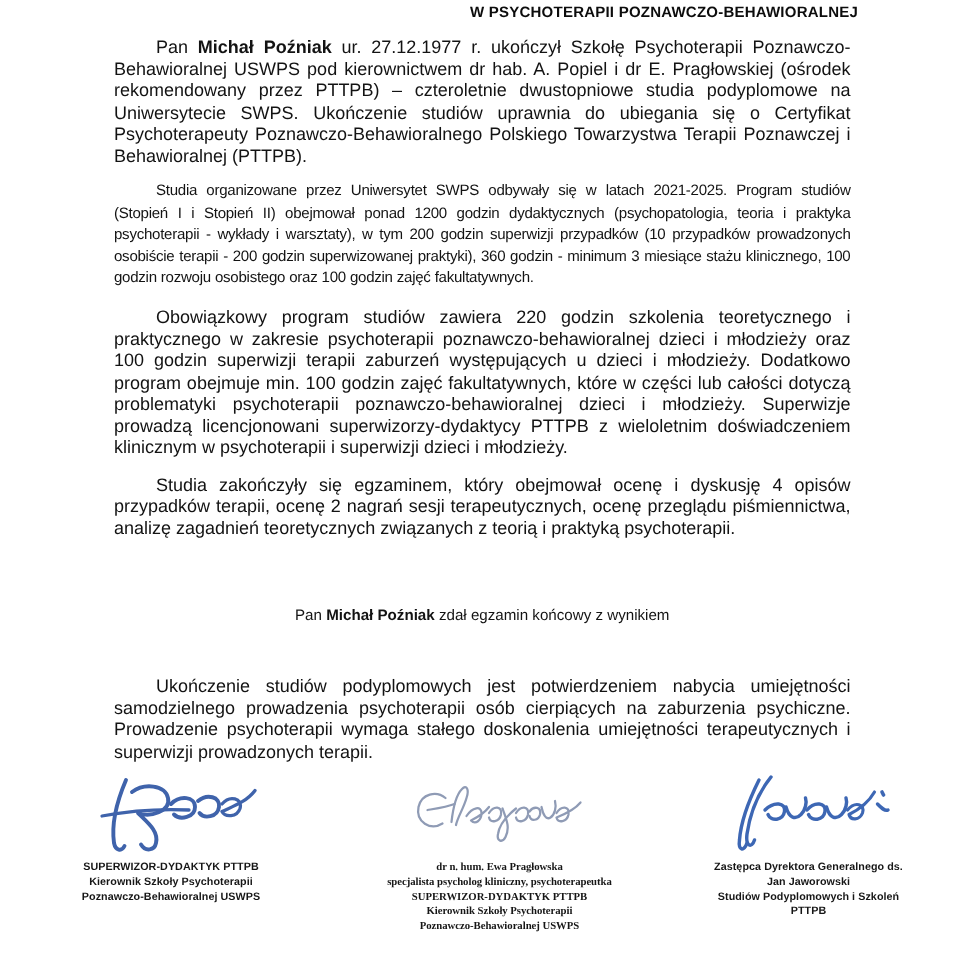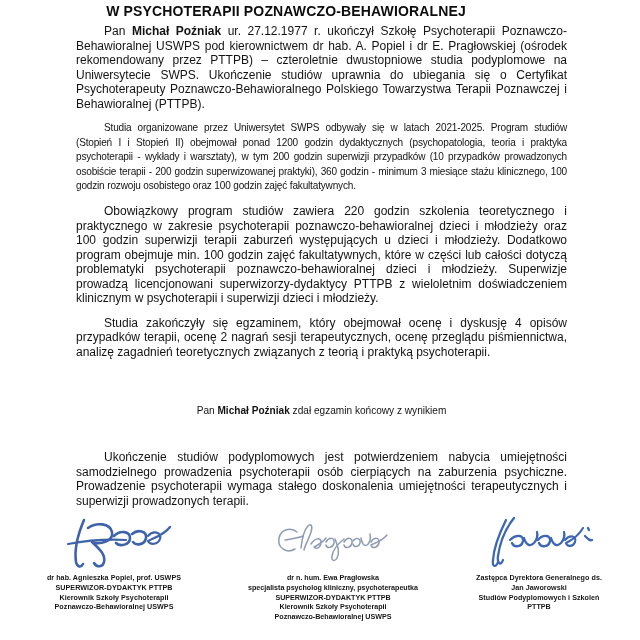--- a/index.html
+++ b/index.html
@@ -22,22 +22,22 @@
     height: 640px;
     background: #ffffff;
   }
 
   
   .doc-title {
     position: absolute;
     top: 3px;
     left: 0;
     width: 572px;
-    text-align: center;
-    font-size: 14px;
+    text-align: right;
+    font-size: 10px;
     font-weight: bold;
     letter-spacing: 0.15px;
     color: #0c0c0c;
   }
 
   
   .body-block {
     position: absolute;
     left: 76px;
     top: 24px;
@@ -107,21 +107,21 @@
   .sig-caption {
     text-align: center;
     font-size: 7.15px;
     line-height: 9.8px;
     font-weight: bold;
     color: #161616;
     letter-spacing: 0.05px;
     padding: 0 4px;
   }
   .sig-caption .ln { display: block; white-space: nowrap; }
-  .sig-col.c2 .sig-caption .ln { letter-spacing: -0.02px; }
+  .sig-col.c2 .sig-caption .ln { letter-spacing: -0.02px; font-family: Liberation Serif, serif; }
 </style>
 </head>
 <body>
 
 <div class="page">
 
   <div class="doc-title">W PSYCHOTERAPII POZNAWCZO-BEHAWIORALNEJ</div>
 
   <div class="body-block">
 
@@ -150,21 +150,20 @@
         <svg width="120" height="58" viewBox="0 0 120 58" fill="none" stroke="#3f63ab" stroke-width="2.6" stroke-linecap="round" stroke-linejoin="round">
           <path d="M14 30 C 30 27, 52 25, 72 26" stroke-width="2.2"></path>
           <path d="M30 6 C 24 20, 20 34, 22 48 C 23 53, 27 54, 29 50"></path>
           <path d="M34 14 C 42 8, 56 9, 58 18 C 60 27, 46 31, 38 28 C 44 34, 52 40, 50 48 C 49 53, 43 54, 40 49"></path>
           <path d="M60 22 C 66 16, 76 17, 76 24 C 76 31, 66 33, 62 29"></path>
           <path d="M78 20 C 84 15, 93 17, 92 24 C 91 31, 82 32, 79 28"></path>
           <path d="M94 22 C 99 16, 108 18, 106 25 C 104 31, 96 31, 94 27 C 100 24, 110 21, 116 13" stroke-width="2.2"></path>
         </svg>
       </div>
       <div class="sig-caption">
-        <span class="ln">dr hab. Agnieszka Popiel, prof. USWPS</span>
         <span class="ln">SUPERWIZOR-DYDAKTYK PTTPB</span>
         <span class="ln">Kierownik Szkoły Psychoterapii</span>
         <span class="ln">Poznawczo-Behawioralnej USWPS</span>
       </div>
     </div>
 
     <div class="sig-col c2">
       <div class="sig-ink">
         <svg width="124" height="58" viewBox="0 0 124 58" fill="none" stroke="#8f9bb5" stroke-width="1.5" stroke-linecap="round" stroke-linejoin="round">
           <path d="M26 18 C 20 13, 10 15, 8 24 C 6 34, 16 40, 24 35"></path>

